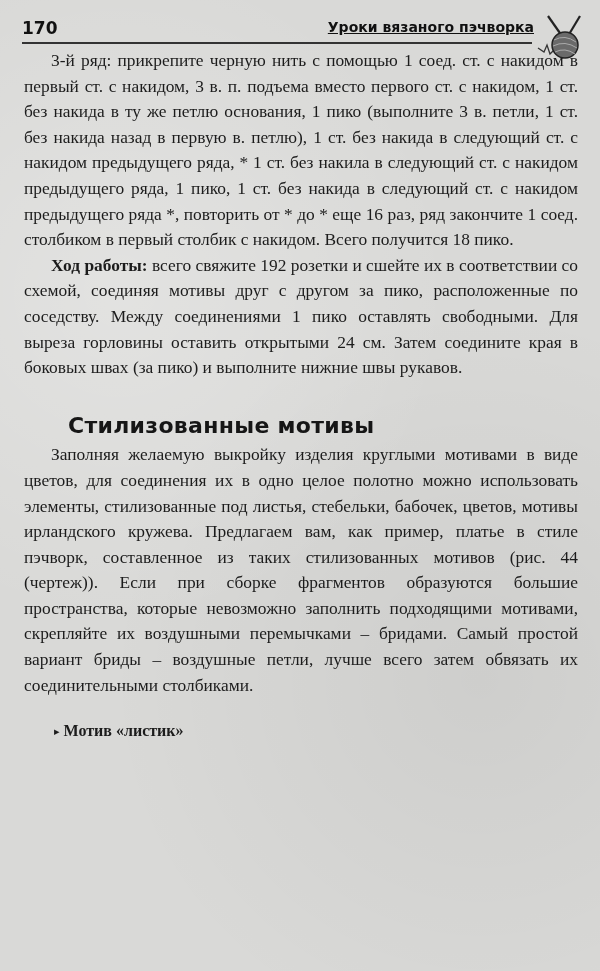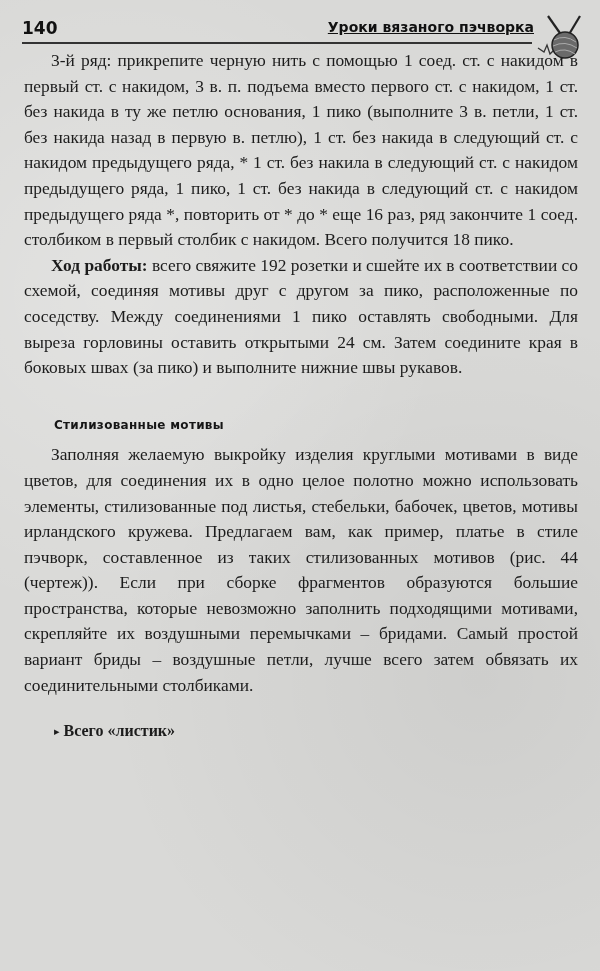--- a/index.html
+++ b/index.html
@@ -33,46 +33,46 @@
     .yarn-icon {
       position: absolute; right: 4px; top: 2px; width: 50px; height: 50px;
     }
     .content {
       position: absolute; left: 24px; right: 22px; top: 48px;
       font-size: 17.4px; line-height: 25.6px; text-align: justify;
     }
     .content p { margin: 0; text-indent: 27px; }
     .section-heading {
       font-family: "DejaVu Sans", "Liberation Sans", sans-serif;
-      font-weight: bold; font-size: 12px; letter-spacing: 0.3px;
-      margin: 32px 0 4px 30px; color: #161616;
+      font-weight: bold; font-size: 22px; letter-spacing: 0.3px;
+      margin: 32px 0 4px 44px; color: #161616;
     }
     .subheading {
       margin: 20px 0 0 30px; font-weight: bold; font-size: 16px;
     }
     .subheading .arrow { font-size: 11px; margin-right: 4px; vertical-align: 1px; }
     .bold-italic { font-weight: bold; }
   </style>
 </head>
 <body>
 
 <div class="header">
-  <span class="page-number">140</span>
+  <span class="page-number">170</span>
   <span class="running-title">Уроки вязаного пэчворка</span>
   <div class="header-rule"></div>
   <svg class="yarn-icon" viewBox="0 0 50 50">
     <path d="M2 36 L8 40 L11 33 L14 42 L18 38" fill="none" stroke="#333" stroke-width="1.3"></path>
     <line x1="12" y1="4" x2="26" y2="24" stroke="#222" stroke-width="2.2"></line>
     <line x1="44" y1="4" x2="32" y2="24" stroke="#222" stroke-width="2.2"></line>
     <circle cx="29" cy="33" r="13" fill="#6a6a6a" stroke="#222" stroke-width="1.5"></circle>
     <path d="M18 28 Q29 22 40 30 M17 34 Q29 28 41 36 M19 40 Q29 35 39 42" fill="none" stroke="#aaa" stroke-width="1"></path>
   </svg>
 </div>
 
 <div class="content">
   <p>3-й ряд: прикрепите черную нить с помощью 1 соед. ст. с накидом в первый ст. с накидом, 3 в. п. подъема вместо первого ст. с накидом, 1 ст. без накида в ту же петлю основания, 1 пико (выполните 3 в. петли, 1 ст. без накида назад в первую в. петлю), 1 ст. без накида в следующий ст. с накидом предыдущего ряда, * 1 ст. без накила в следующий ст. с накидом предыдущего ряда, 1 пико, 1 ст. без накида в следующий ст. с накидом предыдущего ряда *, повторить от * до * еще 16 раз, ряд закончите 1 соед. столбиком в первый столбик с накидом. Всего получится 18 пико.</p>
   <p><span class="bold-italic">Ход работы:</span><span> всего свяжите 192 розетки и сшейте их в соответствии со схемой, соединяя мотивы друг с другом за пико, расположенные по соседству. Между соединениями 1 пико оставлять свободными. Для выреза горловины оставить открытыми 24 см. Затем соедините края в боковых швах (за пико) и выполните нижние швы рукавов.</span></p>
 
   <div class="section-heading">Стилизованные мотивы</div>
   <p>Заполняя желаемую выкройку изделия круглыми мотивами в виде цветов, для соединения их в одно целое полотно можно использовать элементы, стилизованные под листья, стебельки, бабочек, цветов, мотивы ирландского кружева. Предлагаем вам, как пример, платье в стиле пэчворк, составленное из таких стилизованных мотивов (рис. 44 (чертеж)). Если при сборке фрагментов образуются большие пространства, которые невозможно заполнить подходящими мотивами, скрепляйте их воздушными перемычками – бридами. Самый простой вариант бриды – воздушные петли, лучше всего затем обвязать их соединительными столбиками.</p>
 
-  <div class="subheading"><span class="arrow">▸</span><span>Всего «листик»</span></div>
+  <div class="subheading"><span class="arrow">▸</span><span>Мотив «листик»</span></div>
 </div>
 
 </body></html>

